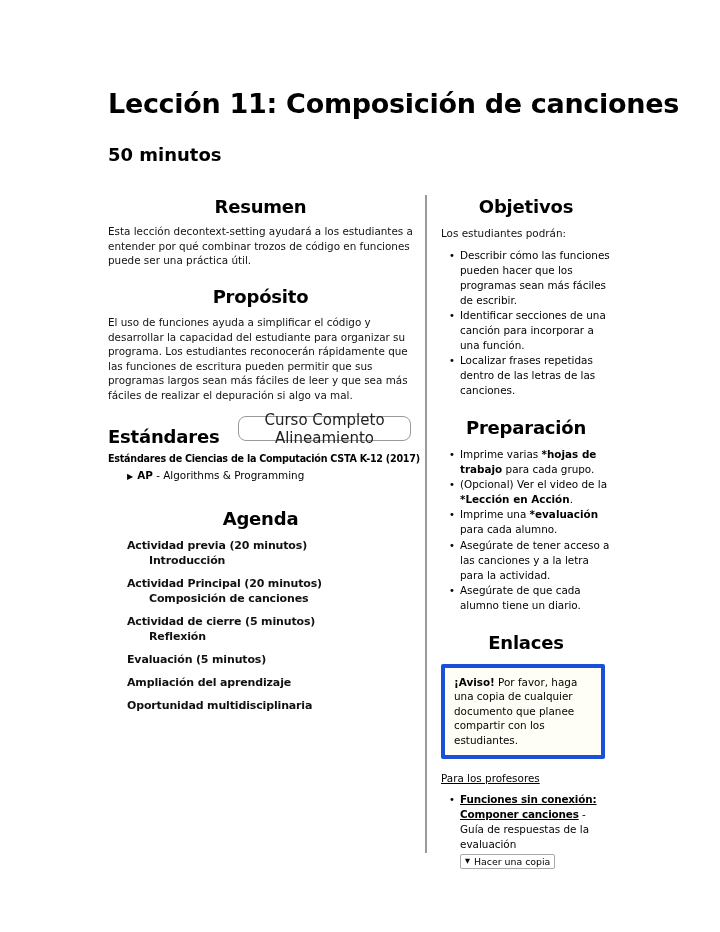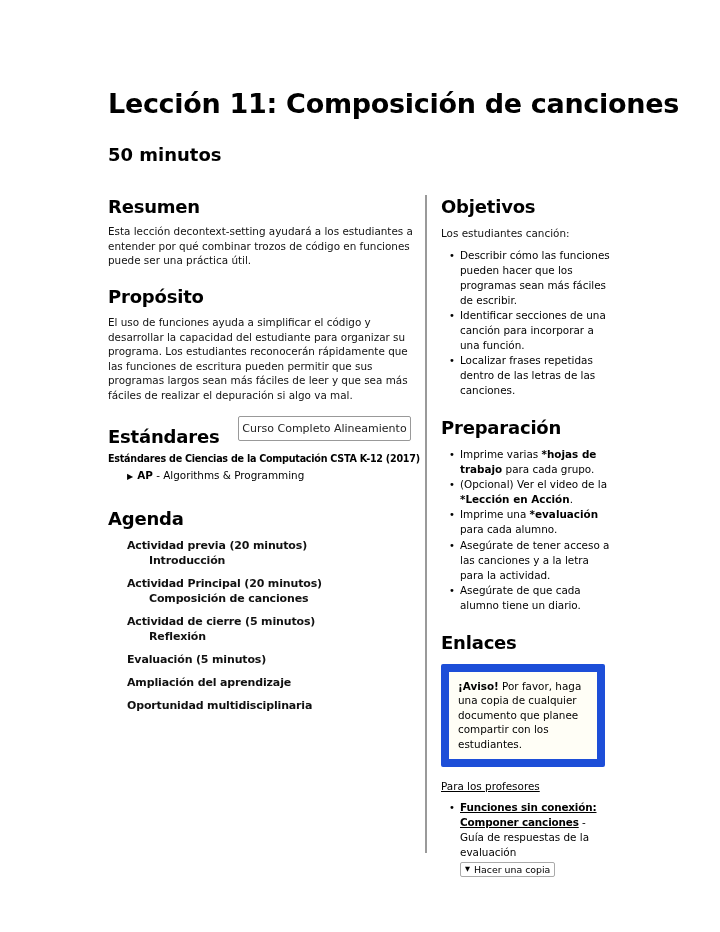--- a/index.html
+++ b/index.html
@@ -20,36 +20,37 @@
     }
     .left-col { position: absolute; left: 108px; top: 196px; width: 305px; }
     .right-col { position: absolute; left: 441px; top: 196px; width: 170px; }
     .divider {
       position: absolute; left: 425px; top: 195px; width: 2px; height: 658px;
       background: #9a9a9a;
     }
     h2 {
       font-size: 18px; font-weight: bold; letter-spacing: -0.2px;
       line-height: 22px;
+      text-align: center;
     }
     .body-text {
       font-size: 10.4px; line-height: 14.6px; color: #111;
     }
     .body-text b { font-weight: normal; }
 
     .sec-resumen h2 { margin-bottom: 6px; }
     .sec-proposito { position: absolute; top: 90px; left: 0; width: 305px; }
     .sec-proposito h2 { margin-bottom: 7px; }
 
     .sec-estandares { position: absolute; top: 220px; left: 0; width: 305px; }
     .sec-estandares h2 { position: absolute; top: 10px; left: 0; }
     .align-button {
       position: absolute; left: 130px; top: 0; width: 173px; height: 25px;
-      border: 1px solid #999; border-radius: 2px; background: #fff;
-      font-family: "DejaVu Sans", sans-serif; font-size: 11px; color: #222;
+      border: 1px solid #999; border-radius: 8px; background: #fff;
+      font-family: "DejaVu Sans", sans-serif; font-size: 15px; color: #222;
       display: flex; align-items: center; justify-content: center;
       cursor: pointer;
     }
     .std-framework {
       position: absolute; top: 37px; left: 0; white-space: nowrap;
       font-size: 9.6px; font-weight: bold; letter-spacing: -0.25px;
     }
     .std-item {
       position: absolute; top: 53px; left: 19px; white-space: nowrap;
       font-size: 10.4px;
@@ -74,21 +75,21 @@
       position: relative; padding-left: 11px; font-size: 10.4px; line-height: 15.1px;
     }
     .right-col li::before {
       content: "•"; position: absolute; left: 0; top: 0; font-size: 10px;
     }
     .sec-prep { position: absolute; top: 221px; left: 0; width: 170px; }
     .sec-prep ul { margin-top: 6px; }
     .sec-enlaces { position: absolute; top: 436px; left: 0; width: 170px; }
     .warning-box {
       margin-top: 10px; width: 164px;
-      border: 8px solid #1d4ed8; background: #fffef6; border-radius: 2px;
+      border: 4px solid #1d4ed8; background: #fffef6; border-radius: 2px;
       padding: 7px 9px 8px 9px;
       font-size: 10.4px; line-height: 14.4px;
     }
     .warning-box b { font-weight: bold; }
     .teachers-label { margin-top: 12px; font-size: 10.4px; line-height: 14px; text-decoration: underline; }
     .res-link { font-weight: bold; text-decoration: underline; cursor: pointer; letter-spacing: -0.15px; }
     .copy-button {
       display: inline-flex; align-items: center; margin-top: 1px; height: 15px;
       padding: 0 4px; border: 1px solid #aaa; border-radius: 2px; background: #fff;
       font-size: 9.4px; font-family: "DejaVu Sans", sans-serif; cursor: pointer;
@@ -147,21 +148,21 @@
       <div class="agenda-group">
         <a class="agenda-link">Oportunidad multidisciplinaria</a>
       </div>
     </div>
   </section>
 </div>
 
 <div class="right-col">
   <section class="sec-objetivos">
     <h2>Objetivos</h2>
-    <p class="body-text">Los estudiantes canción:</p>
+    <p class="body-text">Los estudiantes podrán:</p>
     <ul>
       <li>Describir cómo las funciones pueden hacer que los programas sean más fáciles de escribir.</li>
       <li>Identificar secciones de una canción para incorporar a una función.</li>
       <li>Localizar frases repetidas dentro de las letras de las canciones.</li>
     </ul>
   </section>
 
   <section class="sec-prep">
     <h2>Preparación</h2>
     <ul>

